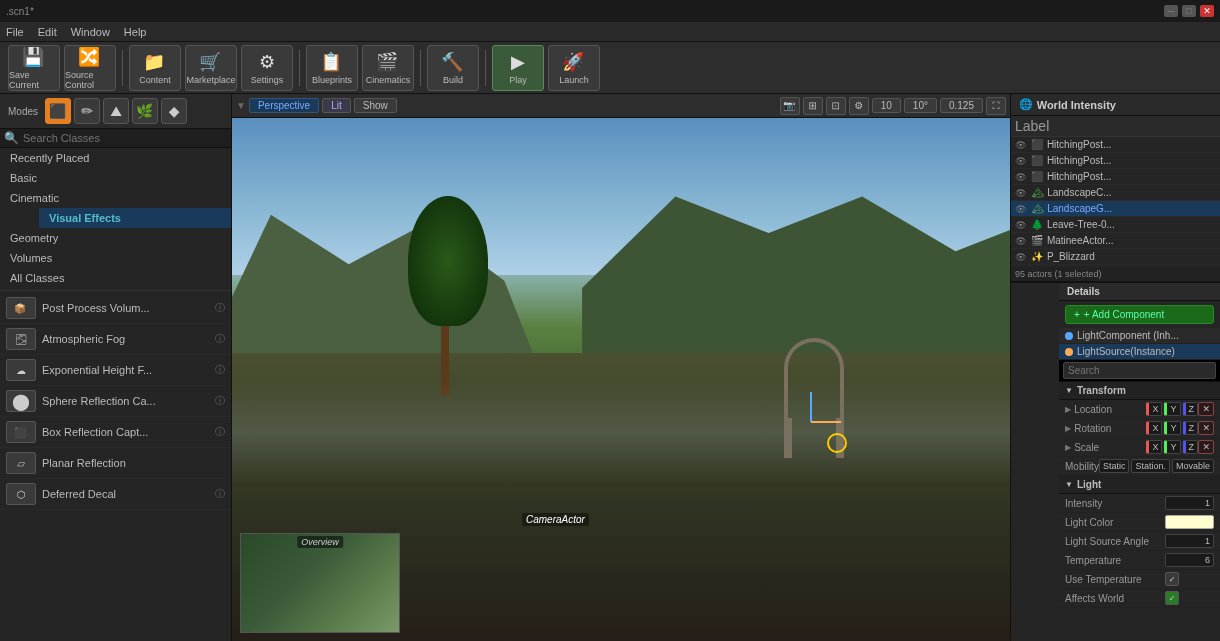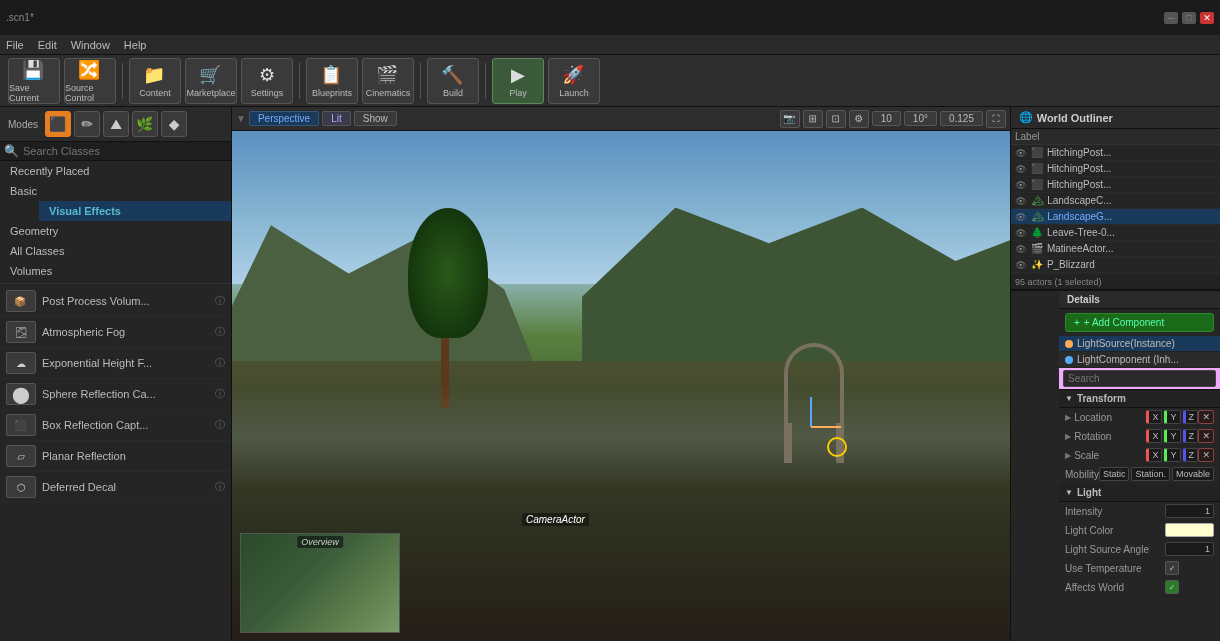--- a/index.html
+++ b/index.html
@@ -360,21 +360,21 @@
       color: #bbb;
       font-size: 10px;
       padding: 2px 4px;
       outline: none;
     }
 
     .outliner-col-header {
       background: #2a2a2a;
       display: flex;
       border-bottom: 1px solid #333;
-      font-size: 10px;
+      font-size: 14px;
       color: #999;
       padding: 2px 4px;
     }
     .col-label { flex: 1; }
 
     .outliner-list {
       flex: 0 0 130px;
       overflow-y: auto;
       background: #252525;
     }
@@ -453,21 +453,21 @@
       color: #bbb;
       cursor: pointer;
       background: #2a2a2a;
       border-bottom: 1px solid #222;
     }
     .component-item.selected { background: #1a3a5c; }
     .component-dot { width: 8px; height: 8px; background: #5af; border-radius: 50%; flex-shrink: 0; }
     .component-dot.yellow { background: #fa5; }
 
     .details-search {
-      background: #f0abfc;
+      background: #000000;
       border-bottom: 1px solid #111;
       padding: 2px 4px;
     }
     .details-search input {
       width: 100%;
       background: #2a2a2a;
       border: 1px solid #444;
       border-radius: 2px;
       color: #bbb;
       font-size: 10px;
@@ -544,21 +544,21 @@
       overflow-y: auto;
     }
 
     
     ::-webkit-scrollbar { width: 6px; height: 6px; }
     ::-webkit-scrollbar-track { background: #1a1a1a; }
     ::-webkit-scrollbar-thumb { background: #444; border-radius: 3px; }
 
     .title-bar {
       background: #1a1a1a;
-      height: 35px;
+      height: 22px;
       display: flex;
       align-items: center;
       padding: 0 6px;
       font-size: 10px;
       color: #888;
       flex-shrink: 0;
       gap: 8px;
       justify-content: space-between;
     }
     .title-bar-right {
@@ -778,24 +778,25 @@
     </div>
 
     <div class="search-box">
       <span class="search-icon">🔍</span>
       <input type="text" placeholder="Search Classes" style="">
     </div>
 
     <div class="category-list">
       <div class="category-item">Recently Placed</div>
       <div class="category-item">Basic</div>
+      <div class="category-item">Cinematic</div>
       <div class="category-item active">Visual Effects</div>
       <div class="category-item">Geometry</div>
+      <div class="category-item">Volumes</div>
       <div class="category-item">All Classes</div>
-      <div class="category-item">Volumes</div>
     </div>
 
     <div class="divider"></div>
 
     <div class="place-list">
       <div class="place-item">
         <div class="place-item-icon">📦</div>
         <span class="place-item-label">Post Process Volum...</span>
         <span class="place-item-info">ⓘ</span>
       </div>
@@ -886,21 +887,21 @@
           </div>
         </div>
       </div>
     </div>
   </div>
 
   <div class="right-panel">
 
     <div class="panel-header">
       <span class="icon">🌐</span>
-      <span>World Outliner</span>
+      <span>World Intensity</span>
     </div>
     <div class="outliner-col-header">
       <span class="col-label">Label</span>
     </div>
     <div class="outliner-list">
       <div class="outliner-item">
         <span class="eye-icon">👁</span>
         <span class="actor-icon">⬛</span>
         <span class="outliner-item-name">HitchingPost...</span>
       </div>
@@ -949,27 +950,27 @@
     <div class="actors-count">95 actors (1 selected)</div>
 
     <div class="details-panel">
       <div class="details-header">Details</div>
 
       <div class="add-component-btn">
         <span>+</span>
         <span>+ Add Component</span>
       </div>
 
+      <div class="component-item">
+        <div class="component-dot"></div>
+        <span>LightComponent (Inh...</span>
+      </div>
       <div class="component-item selected">
         <div class="component-dot yellow"></div>
         <span>LightSource(Instance)</span>
-      </div>
-      <div class="component-item">
-        <div class="component-dot"></div>
-        <span>LightComponent (Inh...</span>
       </div>
 
       <div class="details-search">
         <input type="text" placeholder="Search" style="">
       </div>
 
       <div class="details-scroll">
 
         <div class="section-header">
           <span class="triangle">▼</span>
@@ -1045,20 +1046,26 @@
           </div>
         </div>
 
         <div class="prop-row">
           <div class="prop-label">Light Source Angle</div>
           <div class="prop-value">
             <div class="val-box">1</div>
           </div>
         </div>
 
+        <div class="prop-row">
+          <div class="prop-label">Temperature</div>
+          <div class="prop-value">
+            <div class="val-box">6</div>
+          </div>
+        </div>
 
         <div class="prop-row">
           <div class="prop-label">Use Temperature</div>
           <div class="prop-value">
             <div class="prop-toggle">✓</div>
           </div>
         </div>
 
         <div class="prop-row">
           <div class="prop-label">Affects World</div>

